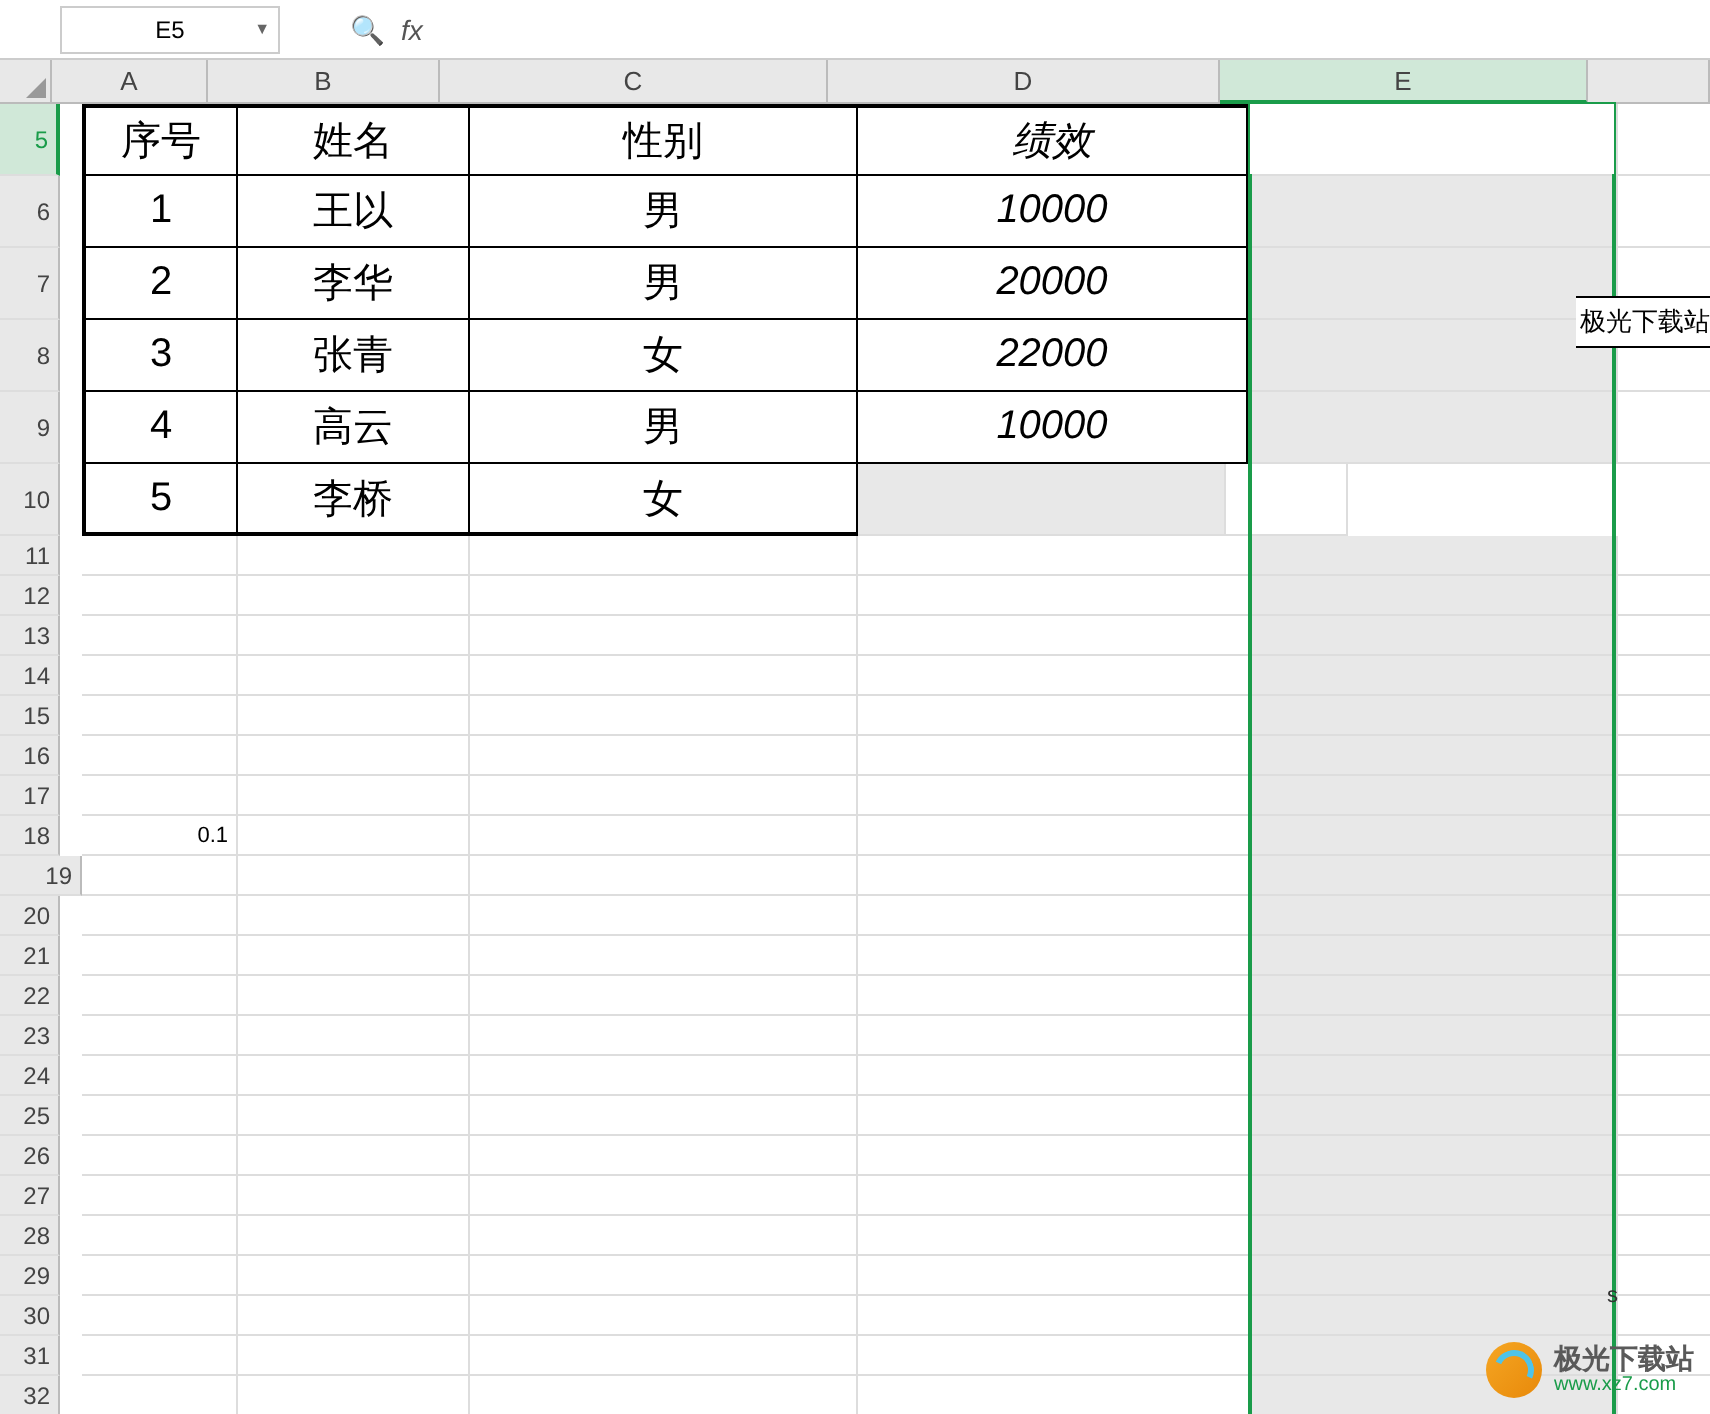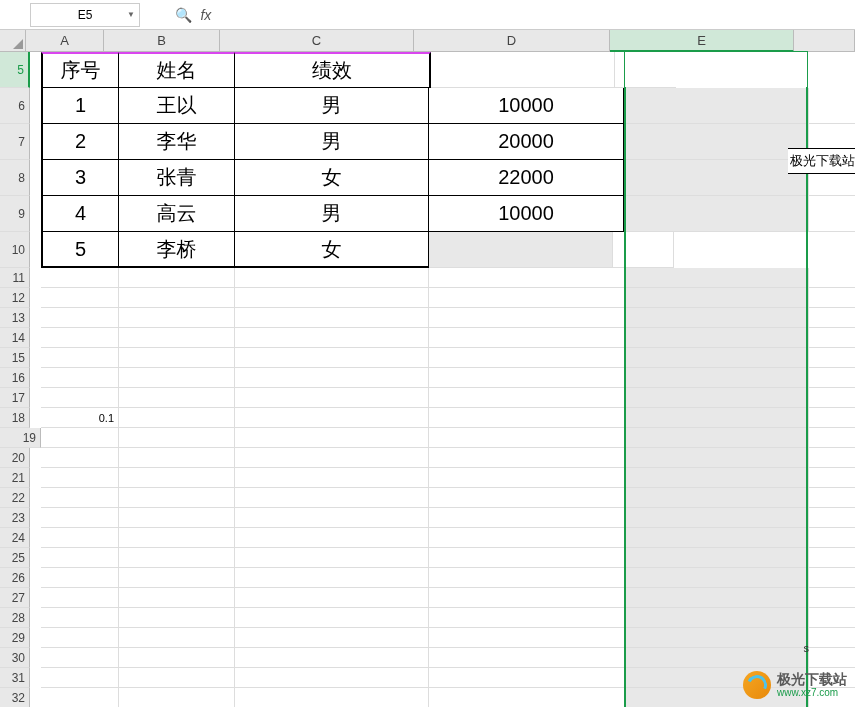--- a/index.html
+++ b/index.html
@@ -24,24 +24,24 @@
     .row-headers { display: flex; flex-direction: column; }
     .row-header { width: 30px; background: #e8e8e8; border-right: 1px solid #bbb; border-bottom: 1px solid #ddd; display: flex; align-items: center; justify-content: flex-end; padding-right: 4px; font-size: 12px; color: #444; }
     .row-header.selected { background: #d0e8d8; border-right: 2px solid #1a9c4a; color: #1a9c4a; }
     
     .cells { position: relative; }
     .row { display: flex; }
     .cell { border-right: 1px solid #ddd; border-bottom: 1px solid #ddd; display: flex; align-items: center; justify-content: center; font-size: 20px; background: #fff; overflow: hidden; white-space: nowrap; }
     .cell.selected-col { background: #e8e8e8; }
     .cell.small-text { font-size: 11px; justify-content: flex-end; padding-right: 4px; }
     
-    .table-border-top { border-top: 2px solid #d946ef; }
+    .table-border-top { border-top: 2px solid #000000; }
     .table-border-bottom { border-bottom: 2px solid #000 !important; }
     .table-border-left { border-left: 2px solid #000; }
-    .table-border-right { border-right: 2px solid #000 !important; }
+    .table-border-right { border-right: 2px solid #000 !important; font-style: italic; }
     .table-inner-h { border-bottom: 1.5px solid #000 !important; }
     .table-inner-v { border-right: 1.5px solid #000 !important; }
     
     .selection-outline { position: absolute; border: 2px solid #1a9c4a; pointer-events: none; }
     
     .watermark { position: absolute; bottom: 8px; right: 8px; display: flex; align-items: center; gap: 6px; }
     .watermark-icon { width: 28px; height: 28px; position: relative; }
     .watermark-icon-circle { width: 28px; height: 28px; border-radius: 50%; background: linear-gradient(135deg, #f5a623, #e8890a); position: absolute; }
     .watermark-icon-swoosh { width: 20px; height: 20px; border-radius: 50%; border: 3px solid #4fc3e8; border-left-color: transparent; border-bottom-color: transparent; position: absolute; top: 4px; left: 4px; transform: rotate(-20deg); }
     .watermark-text { display: flex; flex-direction: column; line-height: 1.1; }
@@ -105,20 +105,21 @@
         <div class="row-header" style="height: 20px;">28</div>
         <div class="row-header" style="height: 20px;">29</div>
         <div class="row-header" style="height: 20px;">30</div>
         <div class="row-header" style="height: 20px;">31</div>
         <div class="row-header" style="height: 20px;">32</div>
       </div>
     <div class="cells" id="cells">
         <div class="row">
           <div class="cell table-border-top table-inner-h table-border-left table-inner-v" style="width: 78px; height: 36px;">序号</div>
           <div class="cell table-border-top table-inner-h table-inner-v" style="width: 116px; height: 36px;">姓名</div>
+          <div class="cell table-border-top table-inner-h table-inner-v" style="width: 194px; height: 36px;">性别</div>
           <div class="cell table-border-top table-inner-h table-border-right" style="width: 196px; height: 36px;">绩效</div>
           <div class="cell" style="width: 184px; height: 36px;"></div>
           <div class="cell" style="width: 61px; height: 36px;"></div>
         </div>
         <div class="row">
           <div class="cell table-inner-h table-border-left table-inner-v" style="width: 78px; height: 36px;">1</div>
           <div class="cell table-inner-h table-inner-v" style="width: 116px; height: 36px;">王以</div>
           <div class="cell table-inner-h table-inner-v" style="width: 194px; height: 36px;">男</div>
           <div class="cell table-inner-h table-border-right" style="width: 196px; height: 36px;">10000</div>
           <div class="cell selected-col" style="width: 184px; height: 36px;"></div>

